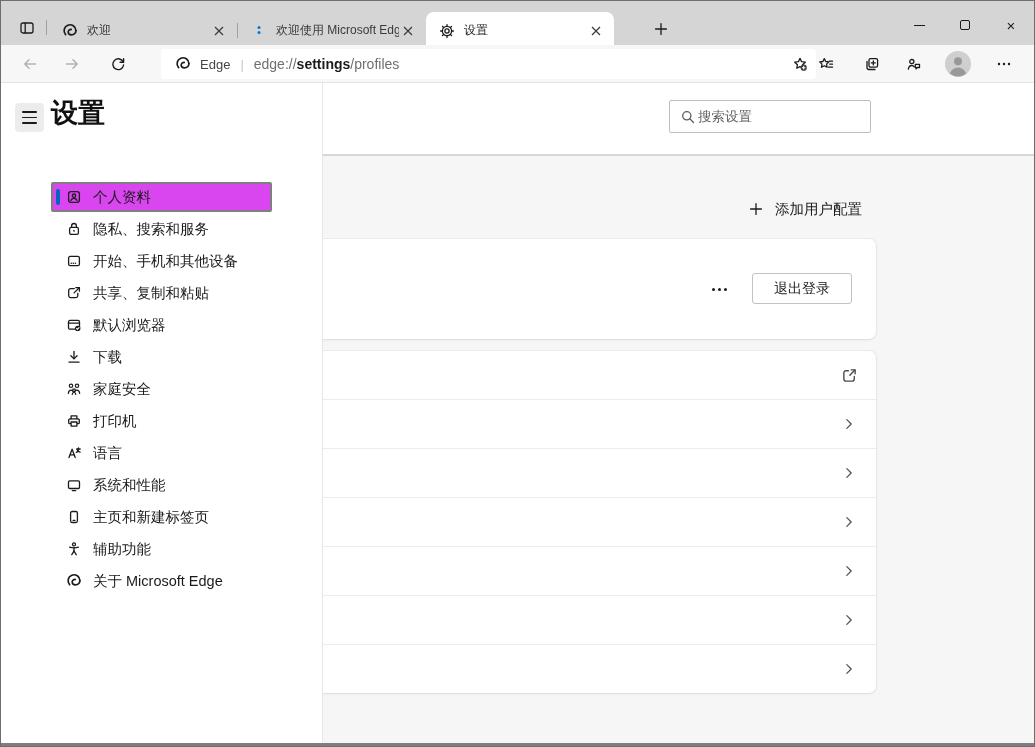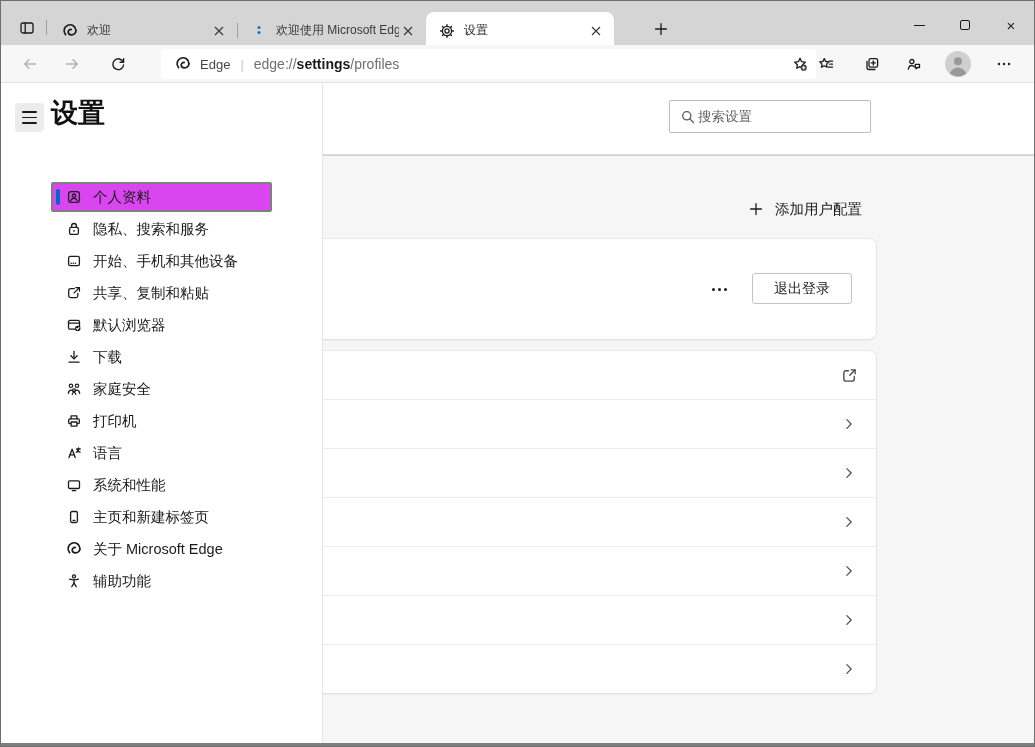--- a/index.html
+++ b/index.html
@@ -441,36 +441,36 @@
           <span class="nicon">
             <svg width="16" height="16" viewBox="0 0 16 16" fill="none" stroke="#1b1b1b" stroke-width="1.3" stroke-linecap="round" stroke-linejoin="round">
               <rect x="4.6" y="2.5" width="6.8" height="11" rx="1.5"></rect>
               <path d="M7.1 11.4h1.8"></path>
             </svg>
           </span>
           <span class="nlabel">主页和新建标签页</span>
         </div>
         <div class="navitem">
           <span class="nicon">
-            <svg width="16" height="16" viewBox="0 0 16 16" fill="none" stroke="#1b1b1b" stroke-width="1.7" stroke-linecap="round" stroke-linejoin="round">
-              <path d="M3.6 11.6A5.9 5.9 0 1 1 13.9 7.6"></path>
-              <path d="M13.9 7.6c0 2.6-2 4.2-4.4 4.2-1.9 0-3.3-1.2-3.3-2.8 0-1.5 1.3-2.6 3-2.6"></path>
-            </svg>
-          </span>
-          <span class="nlabel">关于 Microsoft Edge</span>
-        </div>
-        <div class="navitem">
-          <span class="nicon">
             <svg width="16" height="16" viewBox="0 0 16 16" fill="none" stroke="#1b1b1b" stroke-width="1.3" stroke-linecap="round" stroke-linejoin="round">
               <circle cx="8" cy="3.4" r="1.5"></circle>
               <path d="M3.6 6.2c2.9 1 5.9 1 8.8 0"></path>
               <path d="M8 6.9v3.2"></path>
               <path d="M8 10.1l-2.2 3.6"></path>
               <path d="M8 10.1l2.2 3.6"></path>
             </svg>
           </span>
           <span class="nlabel">辅助功能</span>
         </div>
+        <div class="navitem">
+          <span class="nicon">
+            <svg width="16" height="16" viewBox="0 0 16 16" fill="none" stroke="#1b1b1b" stroke-width="1.7" stroke-linecap="round" stroke-linejoin="round">
+              <path d="M3.6 11.6A5.9 5.9 0 1 1 13.9 7.6"></path>
+              <path d="M13.9 7.6c0 2.6-2 4.2-4.4 4.2-1.9 0-3.3-1.2-3.3-2.8 0-1.5 1.3-2.6 3-2.6"></path>
+            </svg>
+          </span>
+          <span class="nlabel">关于 Microsoft Edge</span>
+        </div>
       </div>
   </div>
 
   <div class="bottom-strip"></div>
 </div>
 
 </body></html>

